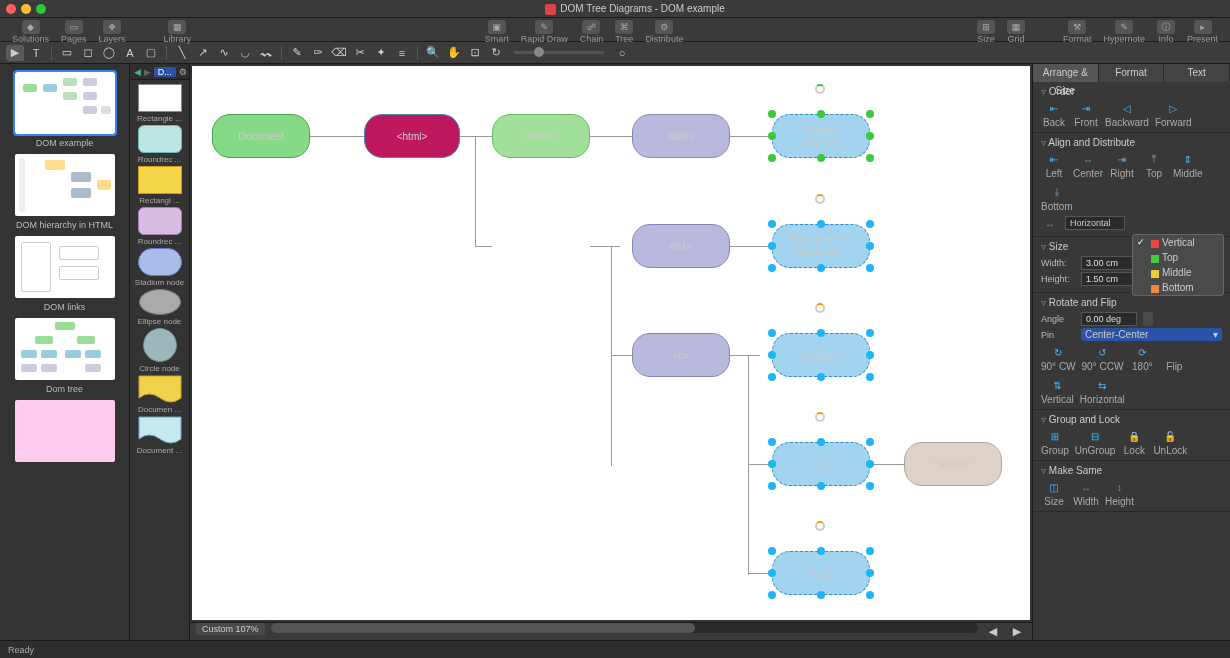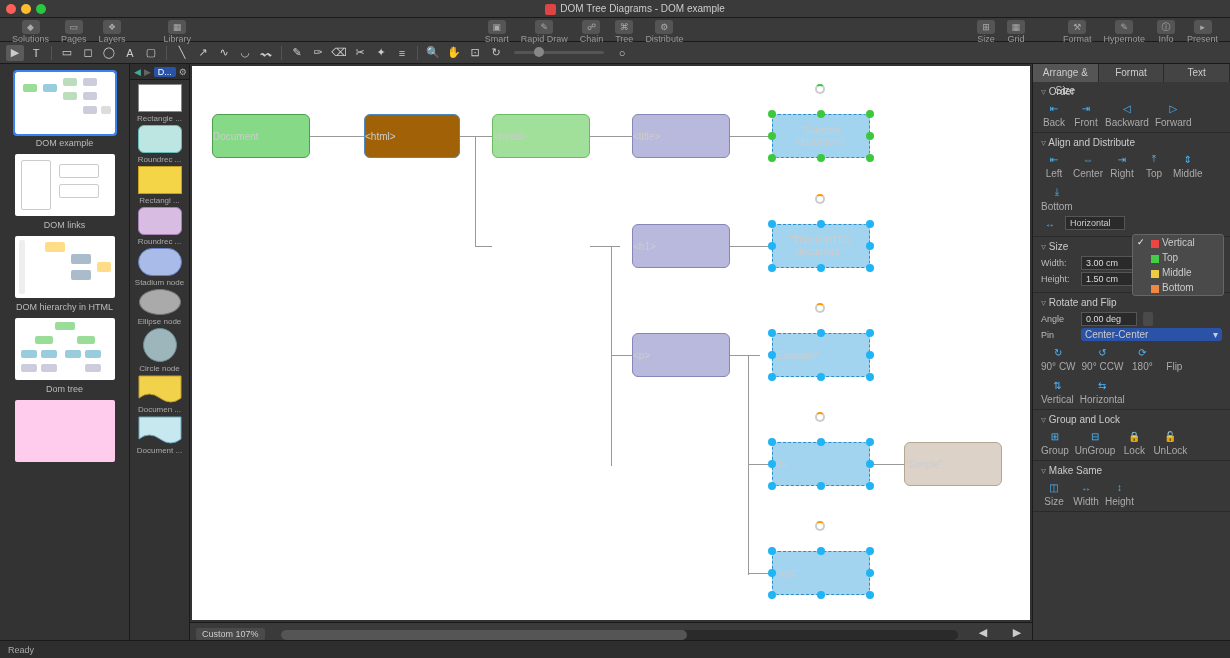--- a/index.html
+++ b/index.html
@@ -29,36 +29,36 @@
 .thumb-lbl{font-size:9px;color:#bbb;text-align:center}
 .libpane{width:60px;background:#333;border-right:1px solid #1a1a1a;display:flex;flex-direction:column}
 .libhead{height:16px;background:#2e2e2e;display:flex;align-items:center;padding:0 4px;gap:3px;border-bottom:1px solid #1a1a1a}
 .libhead span{font-size:9px;color:#aaa}
 .libitems{flex:1;overflow:hidden;display:flex;flex-direction:column;gap:2px;padding:4px}
 .libitem{display:flex;flex-direction:column;align-items:center;gap:2px}
 .libshape{width:44px;height:28px}
 .liblbl{font-size:8px;color:#aaa;text-align:center;white-space:nowrap;overflow:hidden;text-overflow:ellipsis;width:52px}
 .canvas-wrap{flex:1;background:#333;display:flex;flex-direction:column}
 .canvas{flex:1;background:#fff;margin:2px;position:relative;overflow:hidden}
-.node{position:absolute;border:1px solid;border-radius:6px;display:flex;align-items:center;justify-content:flex-start;font-size:11px;color:#000}
+.node{position:absolute;border:1px solid;border-radius:18px;display:flex;align-items:center;justify-content:center;font-size:11px;color:#000}
 .n-doc{background:#86da87;border-color:#4aa34a}
-.n-html{background:#a16207;border-color:#4a8ac0}
+.n-html{background:#be185d;border-color:#4a8ac0}
 .n-head{background:#a0e09a;border-color:#6abb64}
 .n-body{background:#a0e09a;border-color:#6abb64}
 .n-title{background:#b9b9dd;border-color:#8686b8}
 .n-h1{background:#b9b9dd;border-color:#8686b8}
 .n-p{background:#b9b9dd;border-color:#8686b8}
 .n-sel{background:#a3d4ef;border:1px dashed #2a8fc8}
 .n-simple{background:#ddd2c7;border-color:#b3a692}
 .edge{position:absolute;background:#999}
 .handle{position:absolute;width:8px;height:8px;border-radius:50%}
 .hg{background:#3cc83c}
 .hb{background:#1fb4f5}
 .loading{position:absolute;width:10px;height:10px;border:2px solid #ccc;border-top-color:#f90;border-radius:50%}
-.canvas-foot{height:18px;background:#3a3a3a;display:flex;align-items:flex-end;padding:0 6px;gap:16px;border-top:1px solid #1a1a1a}
+.canvas-foot{height:18px;background:#3a3a3a;display:flex;align-items:flex-start;padding:0 6px;gap:6px;border-top:1px solid #1a1a1a}
 .zoomlbl{font-size:9px;background:#4a4a4a;padding:1px 6px;border-radius:2px}
 .hscroll{flex:1;height:10px;background:#2a2a2a;border-radius:5px;position:relative}
 .hscroll-thumb{position:absolute;left:0;width:60%;height:100%;background:#555;border-radius:5px}
 .rpanel{width:198px;background:#383838;border-left:1px solid #1a1a1a;display:flex;flex-direction:column;position:relative}
 .rtabs{display:flex;height:18px}
 .rtab{flex:1;text-align:center;line-height:18px;font-size:10px;background:#444;border-right:1px solid #2a2a2a}
 .rtab.on{background:#555}
 .rsec{padding:4px 8px;border-bottom:1px solid #2a2a2a}
 .rsec-h{font-size:10px;color:#ccc;margin-bottom:4px}
 .rsec-h:before{content:"▿ ";color:#888}
@@ -234,35 +234,35 @@
         <div class="mini-box" style="left:48px;top:20px;width:14px;height:8px;background:#bdb"></div>
         <div class="mini-box" style="left:68px;top:6px;width:14px;height:8px;background:#ccd"></div>
         <div class="mini-box" style="left:68px;top:20px;width:14px;height:8px;background:#ccd"></div>
         <div class="mini-box" style="left:68px;top:34px;width:14px;height:8px;background:#ccd"></div>
         <div class="mini-box" style="left:86px;top:34px;width:10px;height:8px;background:#ddd"></div>
       </div>
       <div class="thumb-lbl">DOM example</div>
     </div>
     <div class="thumb-item">
       <div class="thumb-img">
-        <div class="mini-box" style="left:6px;top:6px;width:30px;height:50px;border:1px solid #ccc"></div>
-        <div class="mini-box" style="left:44px;top:10px;width:40px;height:14px;border:1px solid #ccc"></div>
-        <div class="mini-box" style="left:44px;top:30px;width:40px;height:14px;border:1px solid #ccc"></div>
-      </div>
-      <div class="thumb-lbl">DOM links</div>
-    </div>
-    <div class="thumb-item">
-      <div class="thumb-img">
         <div class="mini-box" style="left:4px;top:4px;width:6px;height:54px;background:#eee"></div>
         <div class="mini-box" style="left:30px;top:6px;width:20px;height:10px;background:#fd8"></div>
         <div class="mini-box" style="left:56px;top:18px;width:20px;height:10px;background:#abc"></div>
         <div class="mini-box" style="left:56px;top:34px;width:20px;height:10px;background:#abc"></div>
         <div class="mini-box" style="left:82px;top:26px;width:14px;height:10px;background:#fd8"></div>
       </div>
       <div class="thumb-lbl">DOM hierarchy in HTML</div>
+    </div>
+    <div class="thumb-item">
+      <div class="thumb-img">
+        <div class="mini-box" style="left:6px;top:6px;width:30px;height:50px;border:1px solid #ccc"></div>
+        <div class="mini-box" style="left:44px;top:10px;width:40px;height:14px;border:1px solid #ccc"></div>
+        <div class="mini-box" style="left:44px;top:30px;width:40px;height:14px;border:1px solid #ccc"></div>
+      </div>
+      <div class="thumb-lbl">DOM links</div>
     </div>
     <div class="thumb-item">
       <div class="thumb-img">
         <div class="mini-box" style="left:40px;top:4px;width:20px;height:8px;background:#9d9"></div>
         <div class="mini-box" style="left:20px;top:18px;width:18px;height:8px;background:#9d9"></div>
         <div class="mini-box" style="left:62px;top:18px;width:18px;height:8px;background:#9d9"></div>
         <div class="mini-box" style="left:6px;top:32px;width:16px;height:8px;background:#9cd"></div>
         <div class="mini-box" style="left:26px;top:32px;width:16px;height:8px;background:#9cd"></div>
         <div class="mini-box" style="left:50px;top:32px;width:16px;height:8px;background:#9cd"></div>
         <div class="mini-box" style="left:70px;top:32px;width:16px;height:8px;background:#9cd"></div>

